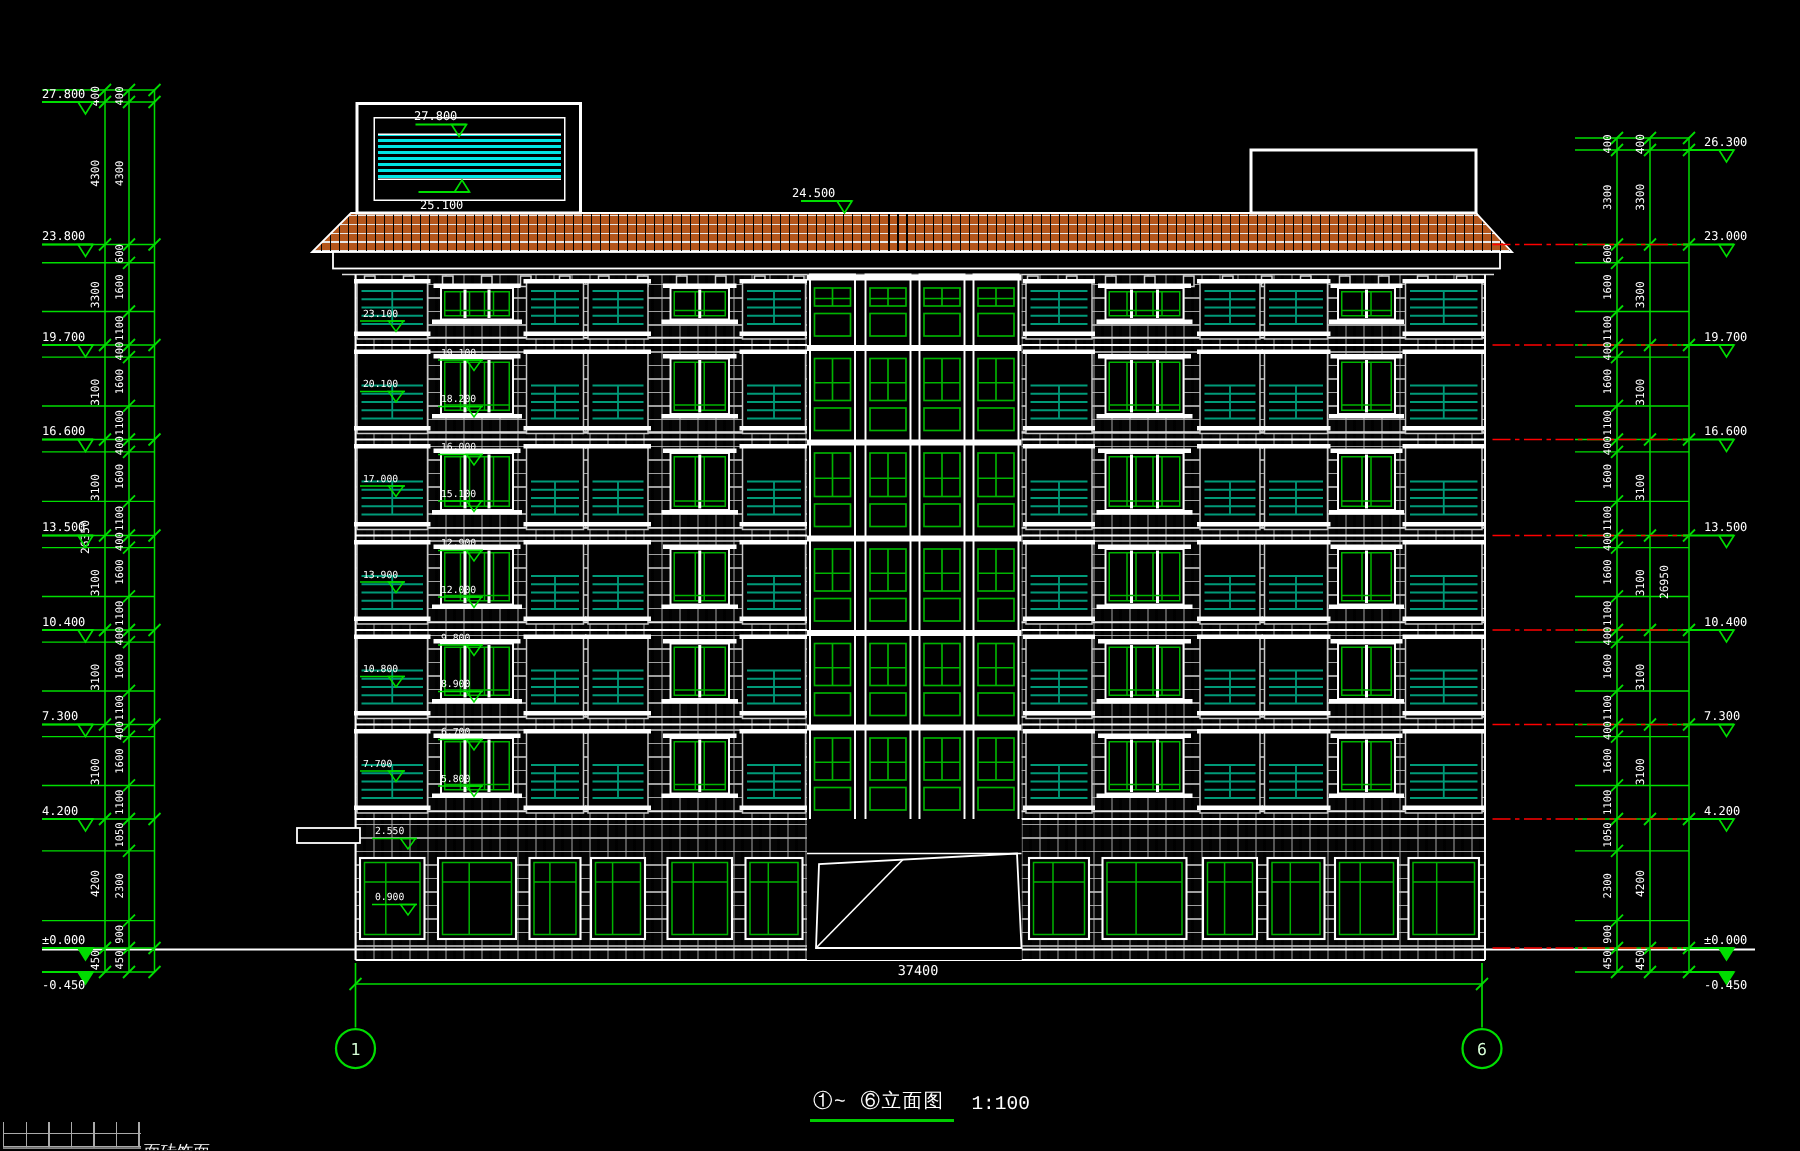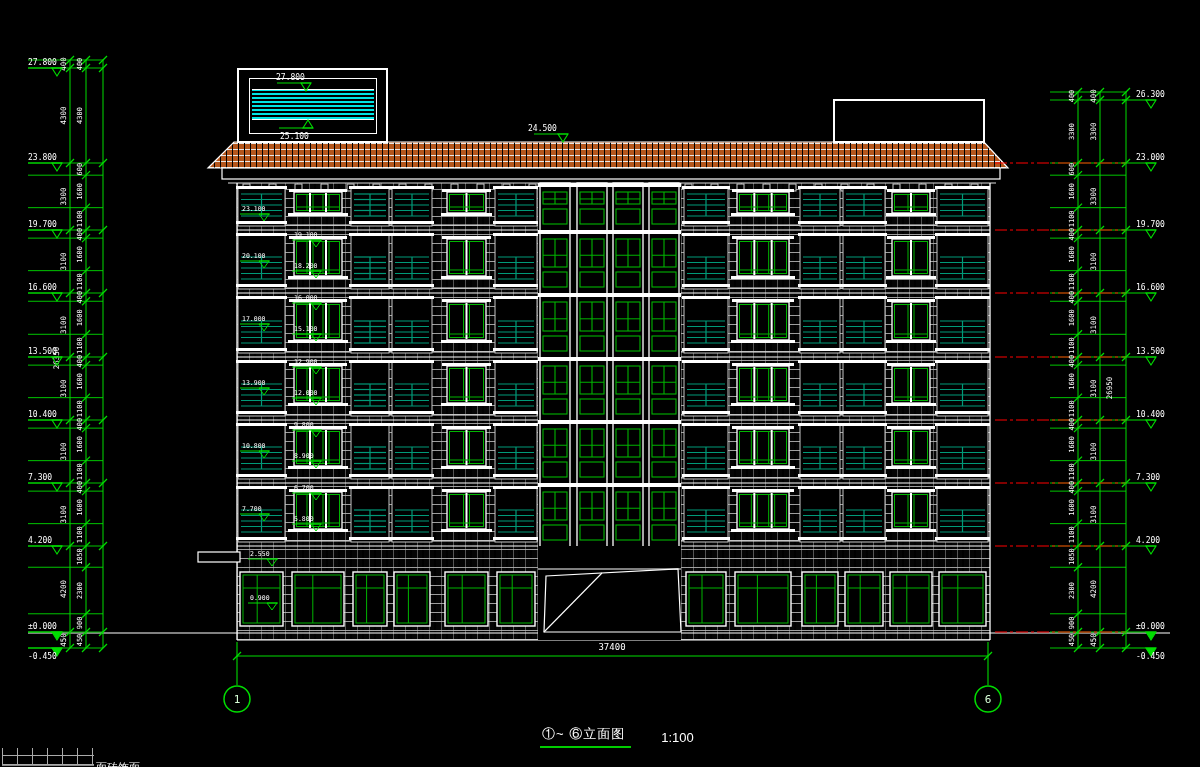--- a/index.html
+++ b/index.html
@@ -26,22 +26,22 @@
   }
   #louver-box-outer{left:237px;top:68px;width:151px;height:75px;border:2px solid #fff;box-sizing:border-box;}
   #louver-box-inner{left:249px;top:78px;width:128px;height:56px;border:1px solid #fff;box-sizing:border-box;}
   #louver-slats{
     left:252px;top:89px;width:122px;height:31px;
     border-top:1px solid #fff;border-bottom:1px solid #fff;box-sizing:border-box;
     background-image:repeating-linear-gradient(0deg,#00e5e5 0 2px,#000 2px 4px);
   }
   #roof-box-right{left:833px;top:99px;width:152px;height:44px;border:2px solid #fff;box-sizing:border-box;}
   #svg-overlay{left:0;top:0;width:1200px;height:767px;}
-  #title-block{left:540px;top:725px;color:#fff;font-size:13px;display:flex;align-items:flex-end;gap:30px;
-               font-family:Liberation Sans, sans-serif;}
+  #title-block{left:540px;top:725px;color:#fff;font-size:13px;display:flex;align-items:center;gap:12px;
+               font-family:Liberation Mono, monospace;}
   #title-label{border-bottom:2px solid #00cc00;padding:0 6px 3px 2px;letter-spacing:1px;}
   #title-scale{padding-bottom:3px;}
   #footer-swatch{left:2px;top:748px;width:92px;height:17px;
     background-image:
       repeating-linear-gradient(0deg,#aaa 0 1px,transparent 1px 9px),
       repeating-linear-gradient(90deg,#aaa 0 1px,transparent 1px 15px);
     border-bottom:1px solid #888;}
   #footer-frag{left:96px;top:760px;width:70px;height:7px;overflow:hidden;color:#fff;font-size:11px;
                font-family:"DejaVu Sans","Liberation Sans",sans-serif;}
 </style>

